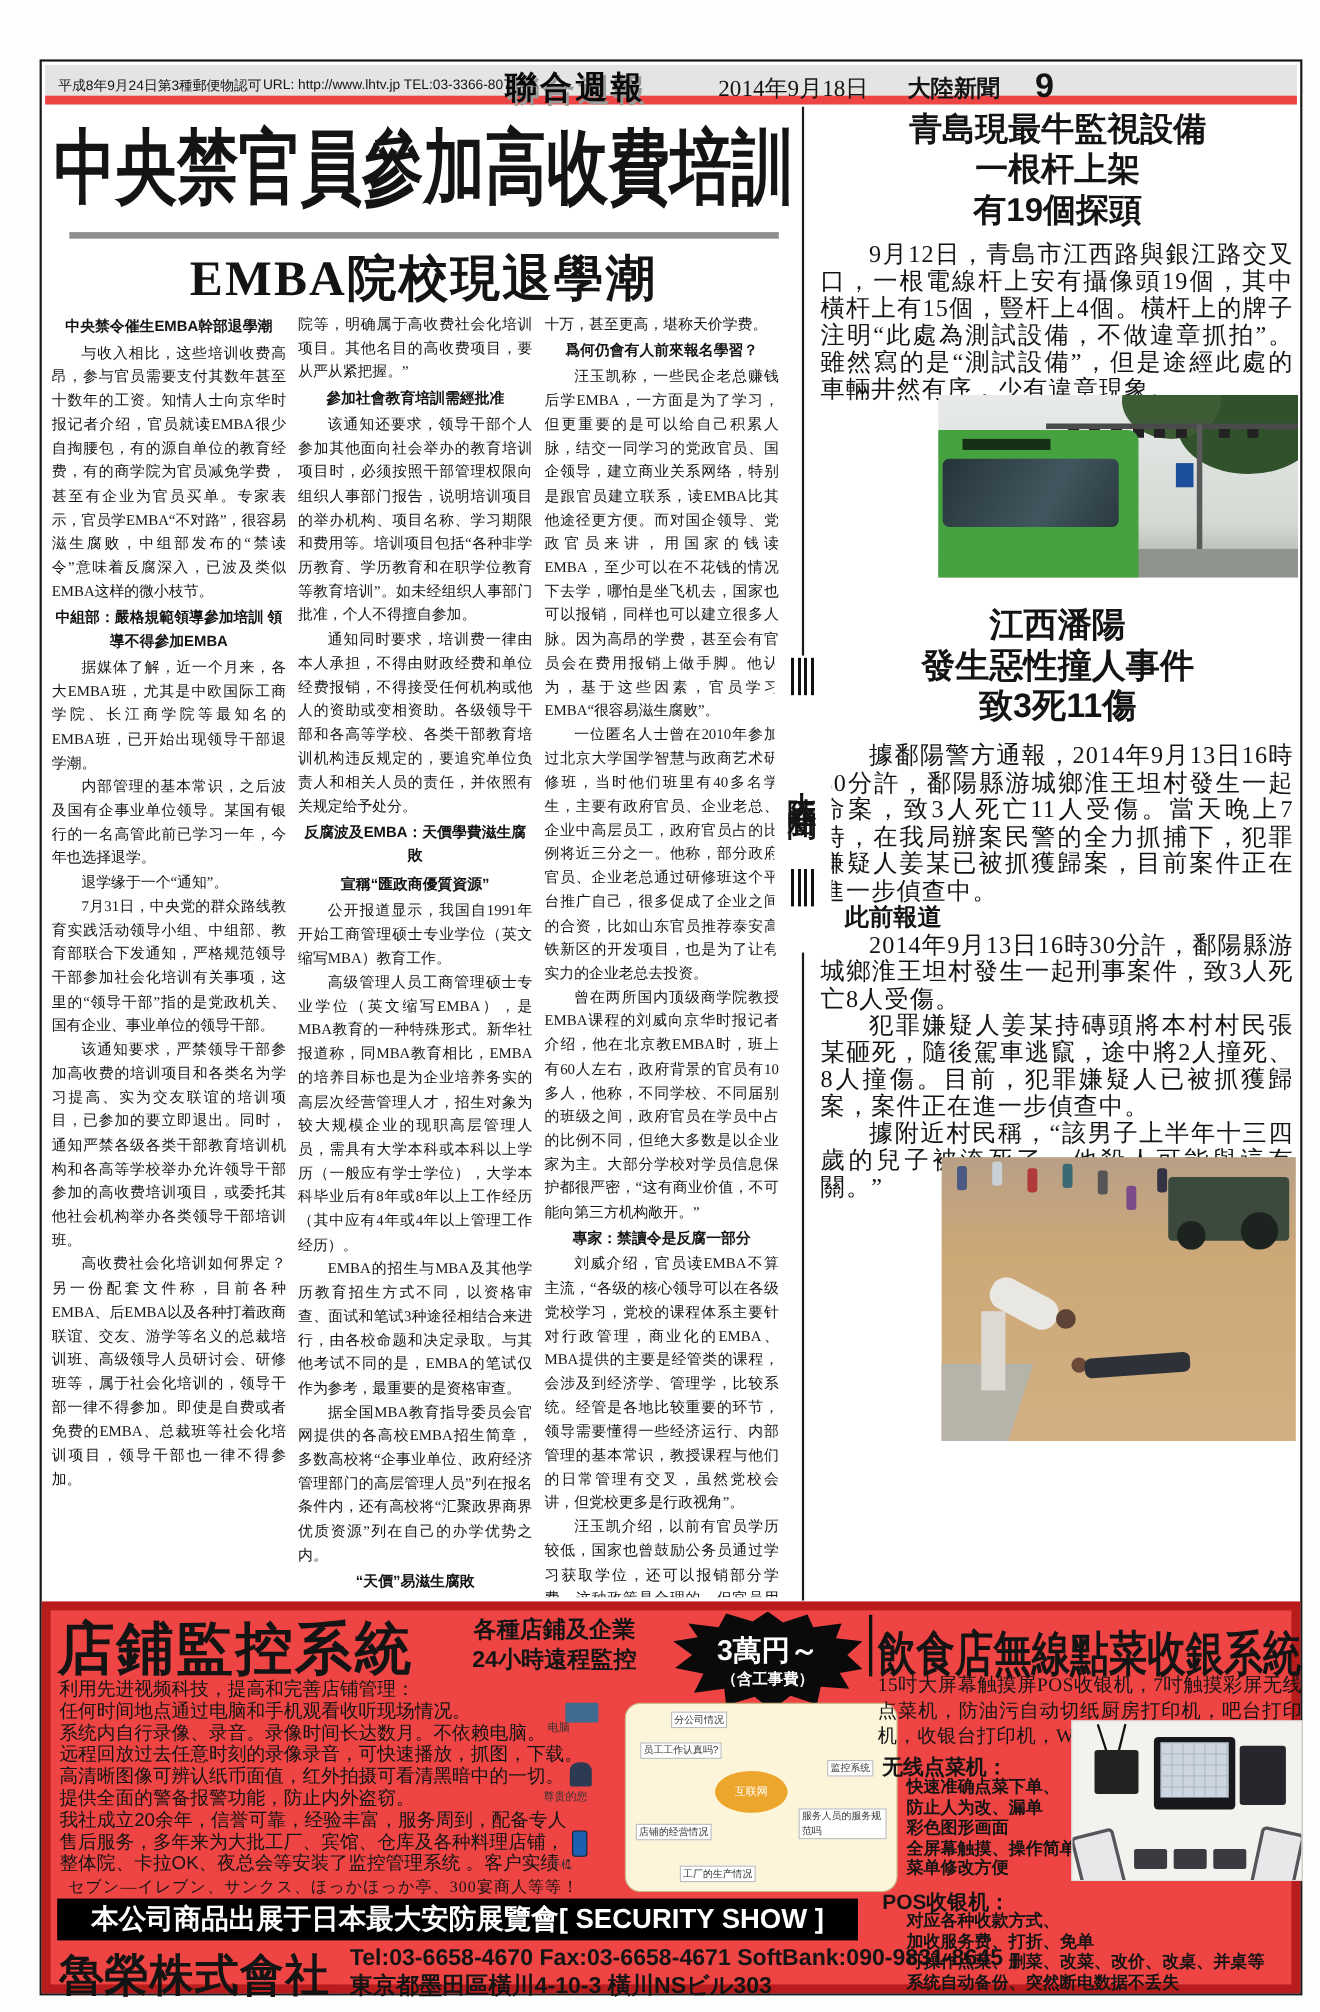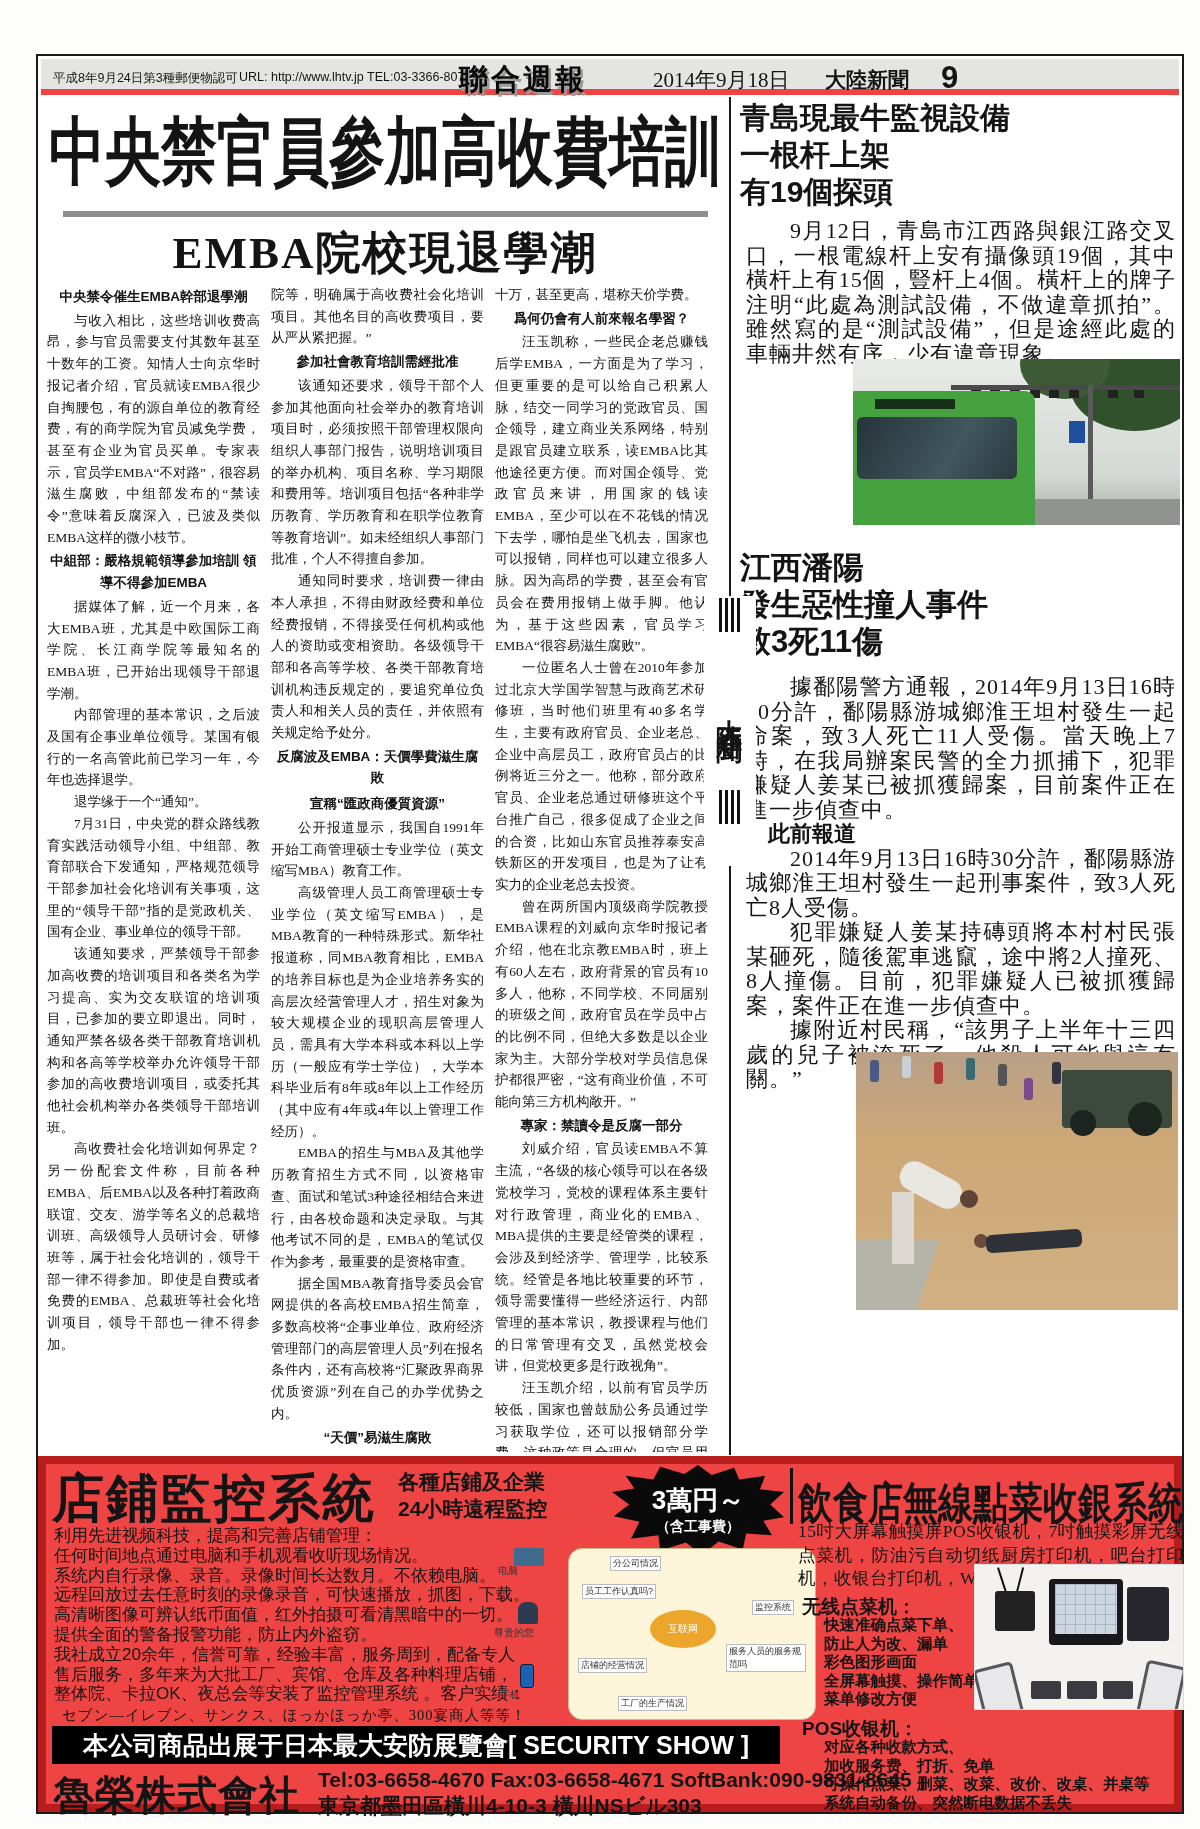--- a/index.html
+++ b/index.html
@@ -2,21 +2,21 @@
 <html><head>
 <meta charset="utf-8">
 <style>
   * { margin:0; padding:0; box-sizing:border-box; }
   html,body { background:#fff; }
   .page { position:relative; width:1200px; height:1829px; background:#fdfdfc; overflow:hidden;
           font-family:"Liberation Serif","DejaVu Serif",serif; color:#141414; }
   .frame { position:absolute; left:36px; top:54px; width:1148px; height:1760px; border:2px solid #1a1a1a; background:#fff; }
 
   
-  .hdr { position:absolute; left:3px; top:3px; width:1138px; height:36px; background:#e4e4e2; border-bottom:6px solid #ef4444; }
+  .hdr { position:absolute; left:3px; top:3px; width:1138px; height:36px; background:#e4e4e2; border-bottom:8px solid #ef4444; }
   .hdr-cert  { position:absolute; left:12px;  top:11px; font-size:12.5px; font-family:"Liberation Sans",sans-serif; }
   .hdr-url   { position:absolute; left:198px; top:11px; font-size:12.5px; font-family:"Liberation Sans",sans-serif; }
   .masthead  { position:absolute; left:418px; top:1px;  font-size:29px; font-weight:900; letter-spacing:3px;
                font-family:"Liberation Sans",sans-serif; color:#0a0a0a; text-shadow:2.5px 2.5px 0 #9a9a9a; }
   .hdr-date  { position:absolute; left:612px; top:7px; font-size:21px; }
   .hdr-sec   { position:absolute; left:784px; top:7px; font-size:21px; font-weight:700; }
   .hdr-page  { position:absolute; left:900px; top:1px; font-size:31px; font-weight:900; font-family:"Liberation Sans",sans-serif; }
 
   
   .main { position:absolute; left:3px; top:41px; width:688px; height:1360px; }
@@ -34,21 +34,21 @@
 
   
   .vstrip { position:absolute; left:666px; top:540px; width:52px; height:270px; background:#fff; z-index:3; text-align:center; }
   .vstrip .deco { width:22px; height:34px; margin:2px auto;
       background:repeating-linear-gradient(90deg,#111 0 3px,#fff 3px 6px); }
   .vstrip .vlabel { writing-mode:vertical-rl; font-size:26px; font-weight:900; letter-spacing:6px; margin:4px auto; height:150px;
       font-family:"Liberation Sans",sans-serif; }
 
   
   .sidebar { position:absolute; left:702px; top:41px; width:443px; height:1360px; }
-  .sb-h { position:absolute; width:100%; font-weight:900; font-size:30px; line-height:37px;
+  .sb-h { position:absolute; width:100%; text-align:center; font-weight:900; font-size:30px; line-height:37px;
           font-family:"Liberation Sans",sans-serif; }
   .sb-h.h1 { top:2px; }
   .sb-h.h2 { top:452px; font-size:31px; }
   .sb-body { position:absolute; left:6px; width:430px; font-size:22px; line-height:24.5px; letter-spacing:1px; text-align:justify; }
   .sb-body.b1 { top:122px; }
   .sb-body.b2 { top:578px; }
   .sb-body .p { text-indent:2em; }
   .sb-body .subL { font-weight:700; text-indent:1em; font-family:"Liberation Sans",sans-serif; letter-spacing:0; }
 
   
@@ -72,21 +72,21 @@
   .p2-bent-body { position:absolute; left:42px; top:118px; width:66px; height:30px; background:#e9e7e2; border-radius:14px; transform:rotate(28deg); }
   .p2-bent-legs { position:absolute; left:36px; top:140px; width:22px; height:72px; background:#ddd8d2; }
   .p2-bent-head { position:absolute; left:104px; top:138px; width:18px; height:18px; background:#5d4436; border-radius:50%; }
   .p2-lying { position:absolute; left:130px; top:180px; width:96px; height:18px; background:#2e3138; border-radius:6px; transform:rotate(-4deg); }
   .p2-lyhead { position:absolute; left:118px; top:182px; width:14px; height:14px; background:#6b4a3a; border-radius:50%; }
   .p2-curb { position:absolute; left:0; bottom:0; width:90px; height:70px; background:#b6b4a8; transform:skewX(-18deg) translateX(-18px); }
 
   
   .adbox { position:absolute; left:0px; top:1400px; width:1144px; height:356px; border:8px solid #b91c1c; background:#ef4444; }
   .ad-ltitle { position:absolute; left:6px; top:0px; font-size:52px; font-weight:900; letter-spacing:2px; font-family:"Liberation Sans",sans-serif; }
-  .ad-lsub { position:absolute; left:352px; top:4px; width:212px; font-size:21px; font-weight:800; line-height:27px; text-align:left; font-family:"Liberation Sans",sans-serif; }
+  .ad-lsub { position:absolute; left:352px; top:4px; width:212px; font-size:21px; font-weight:800; line-height:27px; text-align:center; font-family:"Liberation Sans",sans-serif; }
   .burst { position:absolute; left:566px; top:1px; width:172px; height:90px; background:#0a0a0a; color:#fff; text-align:center;
            clip-path:polygon(50% 0%,58% 11%,71% 3%,74% 16%,89% 12%,86% 27%,100% 30%,92% 44%,100% 58%,88% 62%,93% 78%,78% 76%,76% 94%,62% 85%,52% 100%,43% 86%,28% 95%,27% 78%,11% 82%,16% 63%,1% 57%,10% 44%,0% 30%,13% 26%,8% 12%,24% 16%,28% 2%,42% 10%); }
   .burst .b1 { margin-top:18px; font-size:26px; font-weight:900; font-family:"Liberation Sans",sans-serif; }
   .burst .b2 { font-size:14px; font-weight:700;text-align:center; }
   .ad-divline { position:absolute; left:744px; top:4px; width:3px; height:56px; background:#111; }
   .ad-rtitle { position:absolute; left:752px; top:10px; font-size:35px; font-weight:900; white-space:nowrap; letter-spacing:0; font-family:"Liberation Sans",sans-serif; transform:scaleY(1.25); transform-origin:left top; }
   .ad-lbody { position:absolute; left:8px; top:62px; width:520px; font-size:17px; line-height:19.8px; font-family:"Liberation Sans",sans-serif; }
   .ad-clients { position:absolute; left:16px; top:242px; font-size:14.5px; letter-spacing:1px; }
   .ad-banner { position:absolute; left:6px; top:262px; width:728px; height:38px; background:#000; color:#fff; text-align:center;
                font-size:25px; font-weight:800; line-height:38px; font-family:"Liberation Sans",sans-serif; }

